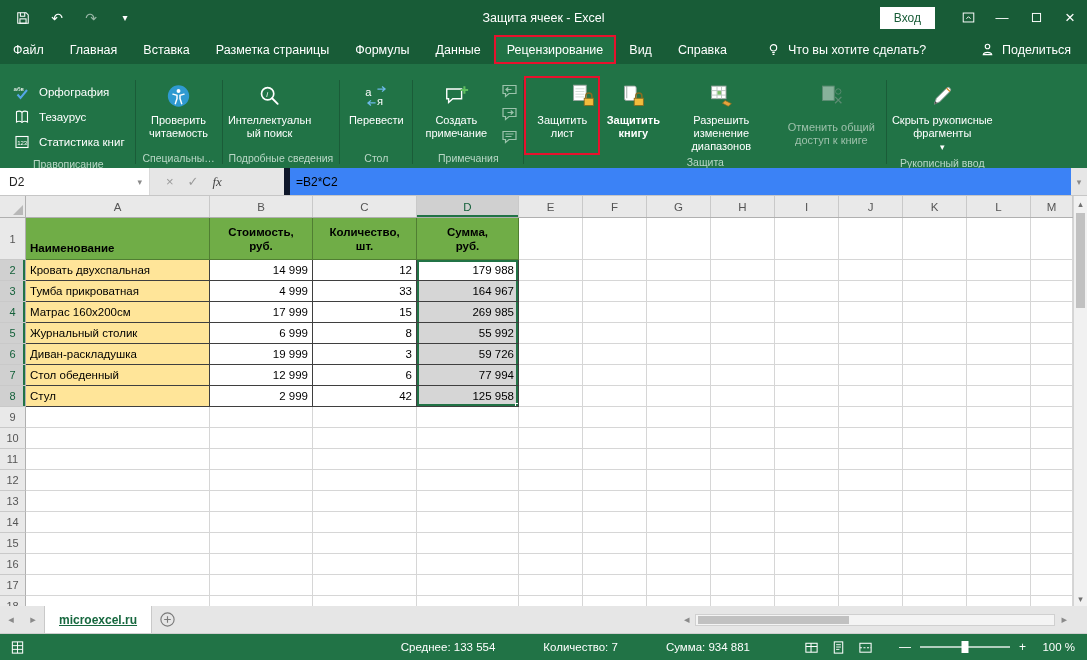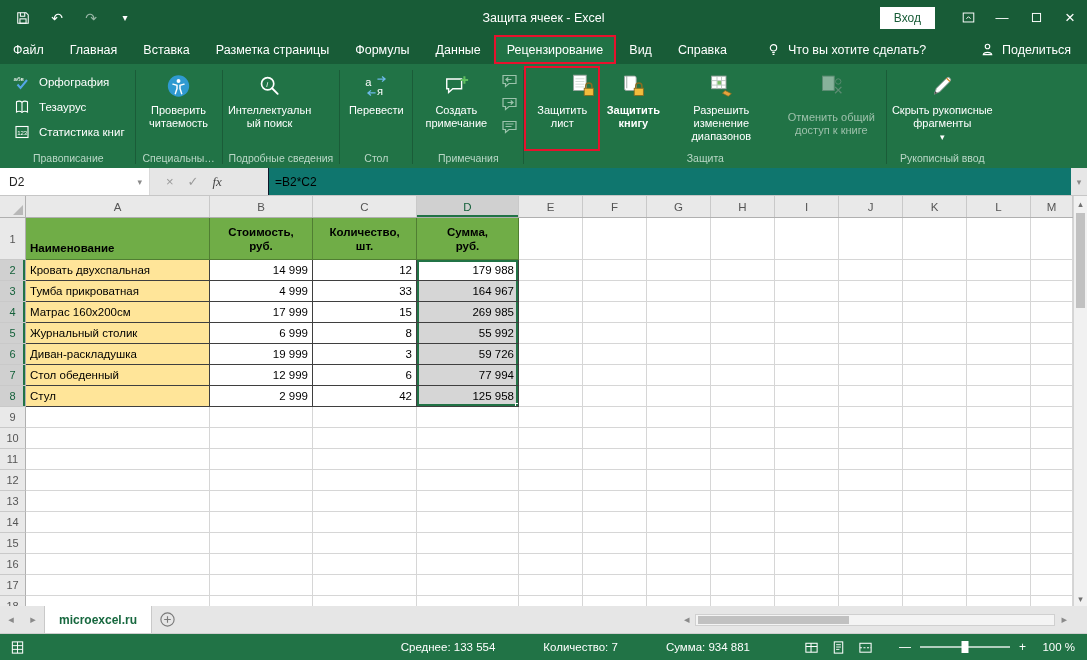--- a/index.html
+++ b/index.html
@@ -29,21 +29,21 @@
   .tabs { display:flex; }
   .tab { padding:0 13px; display:flex; align-items:center; font-size:12.5px; white-space:nowrap; }
   .tab.active { background:var(--ribbon-green); }
   .tab.annotated { box-shadow: inset 0 0 0 2px var(--accent-red); }
   .tellme { display:flex; align-items:center; gap:7px; margin-left:26px; font-size:12.5px; }
   .tmi svg { width:15px; height:15px; display:block; }
   .share { margin-left:auto; display:flex; align-items:center; gap:7px; padding-right:16px; font-size:12.5px; }
 
   
   .ribbon { flex:0 0 104px; background:var(--ribbon-green); color:#fff;
-    display:flex; align-items:stretch; padding:2px 2px 0 2px; overflow:hidden; }
+    display:flex; align-items:stretch; padding:12px 2px 0 2px; overflow:hidden; }
   .rgroup { display:flex; flex-direction:column; }
   .rgroup-content { flex:1; display:flex; align-items:stretch; }
   .rgroup-label { flex:0 0 17px; font-size:10.5px; color:#b9d7c6; text-align:center;
     line-height:15px; white-space:nowrap; padding:0 6px; }
   .rsep { flex:0 0 1px; background:#1a5c38; margin:4px 0; }
   .bigbtn { display:flex; flex-direction:column; align-items:center; text-align:center;
     font-size:11px; line-height:13px; padding:5px 3px 2px; overflow-wrap:break-word; }
   .bigbtn .bicon { height:30px; display:flex; align-items:center; justify-content:center; margin-bottom:3px; }
   .bigbtn .bicon svg { width:27px; height:26px; }
   .bigbtn .blabel { width:100%; }
@@ -61,22 +61,22 @@
   
   .formulabar { flex:0 0 28px; background:#e6e6e6; display:flex; align-items:stretch;
     border-bottom:1px solid #c6c6c6; font-size:12px; color:#222; }
   .namebox { flex:0 0 150px; background:#fff; border-right:1px solid #d9d9d9;
     display:flex; align-items:center; padding-left:9px; }
   .namebox .nbval { flex:1; }
   .nbarrow { color:#8a8a8a; font-size:9px; padding:0 7px; }
   .fxzone { flex:0 0 118px; display:flex; align-items:center; gap:14px; padding-left:16px; }
   .fxb { color:#9a9a9a; font-size:13px; }
   .fx { font-style:italic; font-family:"Liberation Serif", serif; color:#444; font-size:13px; }
-  .formulainput { flex:1; background:#0f766e; border-left:1px solid #0f172a;
-    display:flex; align-items:center; padding-left:6px; color:#000; }
+  .formulainput { flex:1; background:#3b82f6; border-left:6px solid #0f172a;
+    display:flex; align-items:center; padding-left:6px; color:#000;margin-left:16px; }
   .fbexpand { flex:0 0 16px; display:flex; align-items:center; justify-content:center;
     color:#8a8a8a; font-size:9px; }
 
   
   .gridwrap { flex:1; display:flex; overflow:hidden; }
   .gridmain { flex:1; display:flex; flex-direction:column; overflow:hidden; }
   .colheaders { flex:0 0 22px; display:flex; background:#e9e9e9; border-bottom:1px solid #b0b0b0; }
   .corner { flex:0 0 26px; border-right:1px solid #b0b0b0; position:relative; }
   .corner:after { content:""; position:absolute; right:2px; bottom:2px;
     border-left:10px solid transparent; border-bottom:10px solid #b8b8b8; }
@@ -113,21 +113,21 @@
   .vtrack { flex:1; position:relative; }
   .vthumb { position:absolute; top:2px; left:2px; right:2px; height:95px; background:#c1c1c1; }
 
   
   .sheetbar { flex:0 0 28px; background:#e6e6e6; display:flex; align-items:stretch;
     font-size:12px; color:#555; border-bottom:1px solid #cfcfcf; }
   .snav { flex:0 0 22px; display:flex; align-items:center; justify-content:center;
     color:#8a8a8a; font-size:11px; }
   .stab { background:#fff; display:flex; align-items:center; padding:0 14px;
     border-left:1px solid #c9c9c9; border-right:1px solid #c9c9c9; }
-  .stab span { color:#17683f; font-weight:bold; }
+  .stab span { color:#17683f; font-weight:bold; text-decoration:underline; }
   .addsheet { flex:0 0 30px; display:flex; align-items:center; justify-content:center; }
   .addsheet svg { width:17px; height:17px; }
   .hscroll { margin-left:auto; display:flex; align-items:center; padding-right:16px; gap:2px; }
   .harrow { color:#8a8a8a; font-size:11px; padding:0 4px; }
   .htrack { width:360px; height:12px; background:#f4f4f4; border:1px solid #d0d0d0; position:relative; }
   .hthumb { position:absolute; left:2px; top:1px; height:8px; width:42%; background:#c1c1c1; }
 
   
   .statusbar { flex:0 0 26px; background:var(--ribbon-green); color:#fff;
     display:flex; align-items:center; font-size:11.5px; padding:0 12px 0 10px; }

